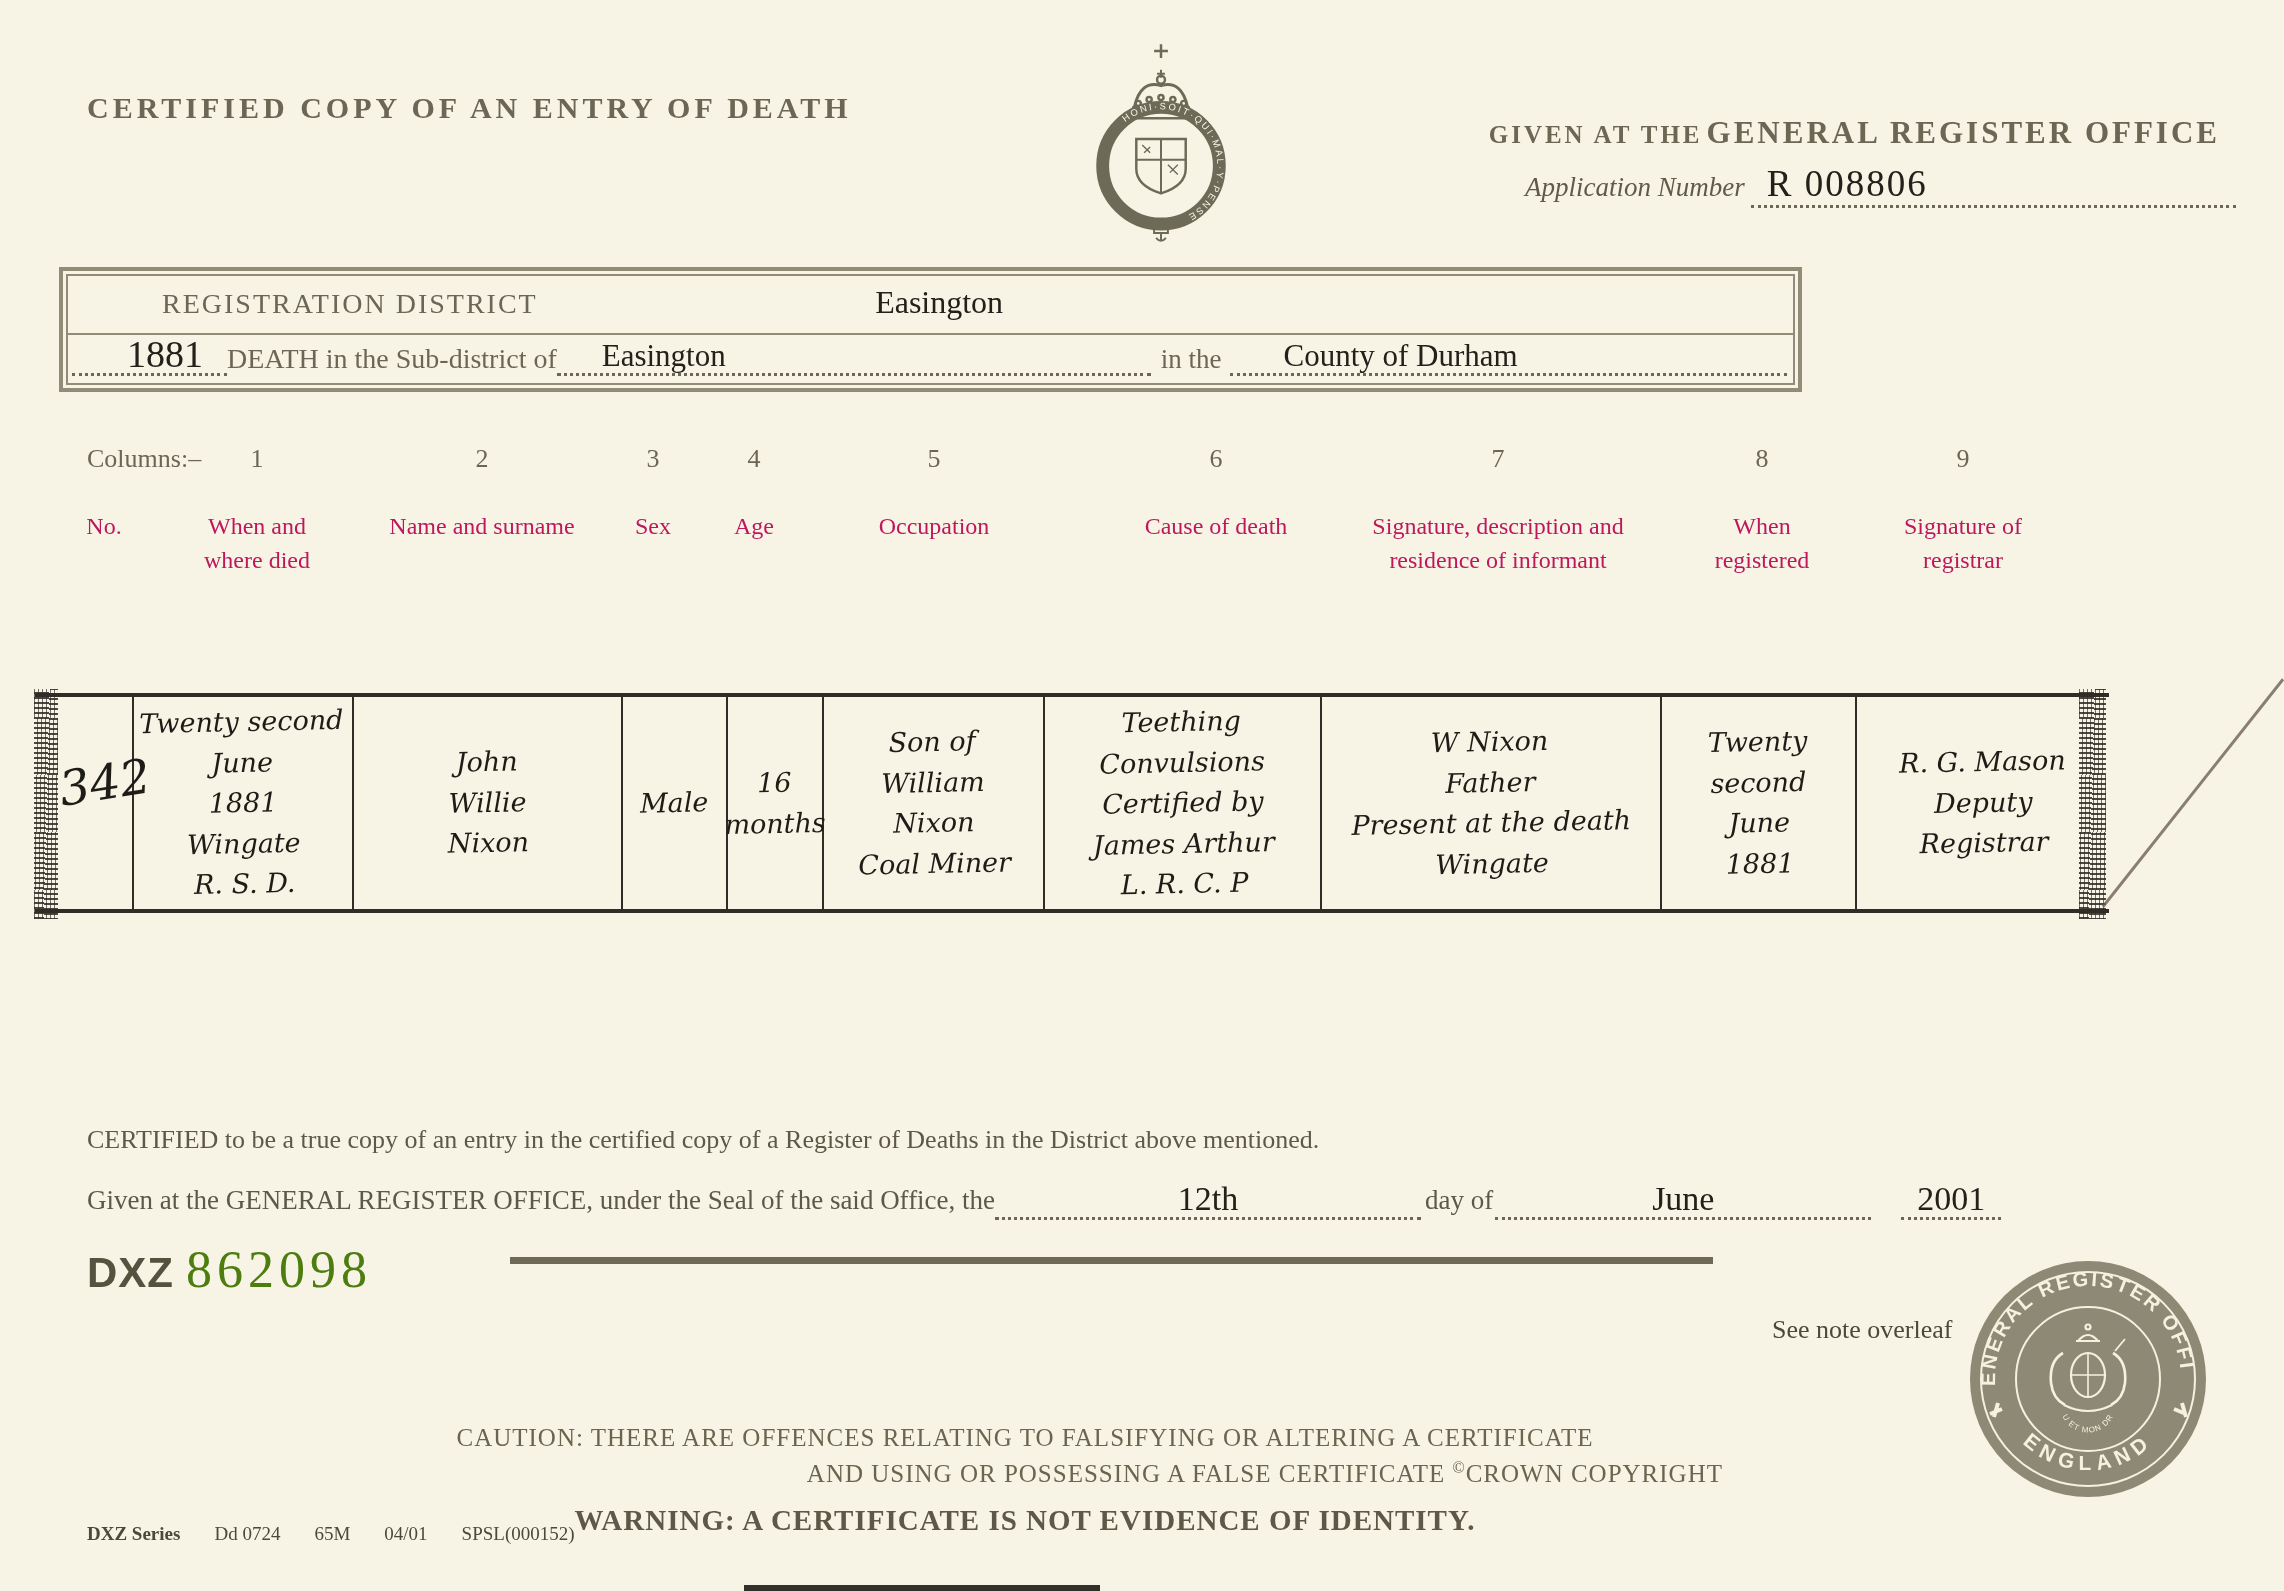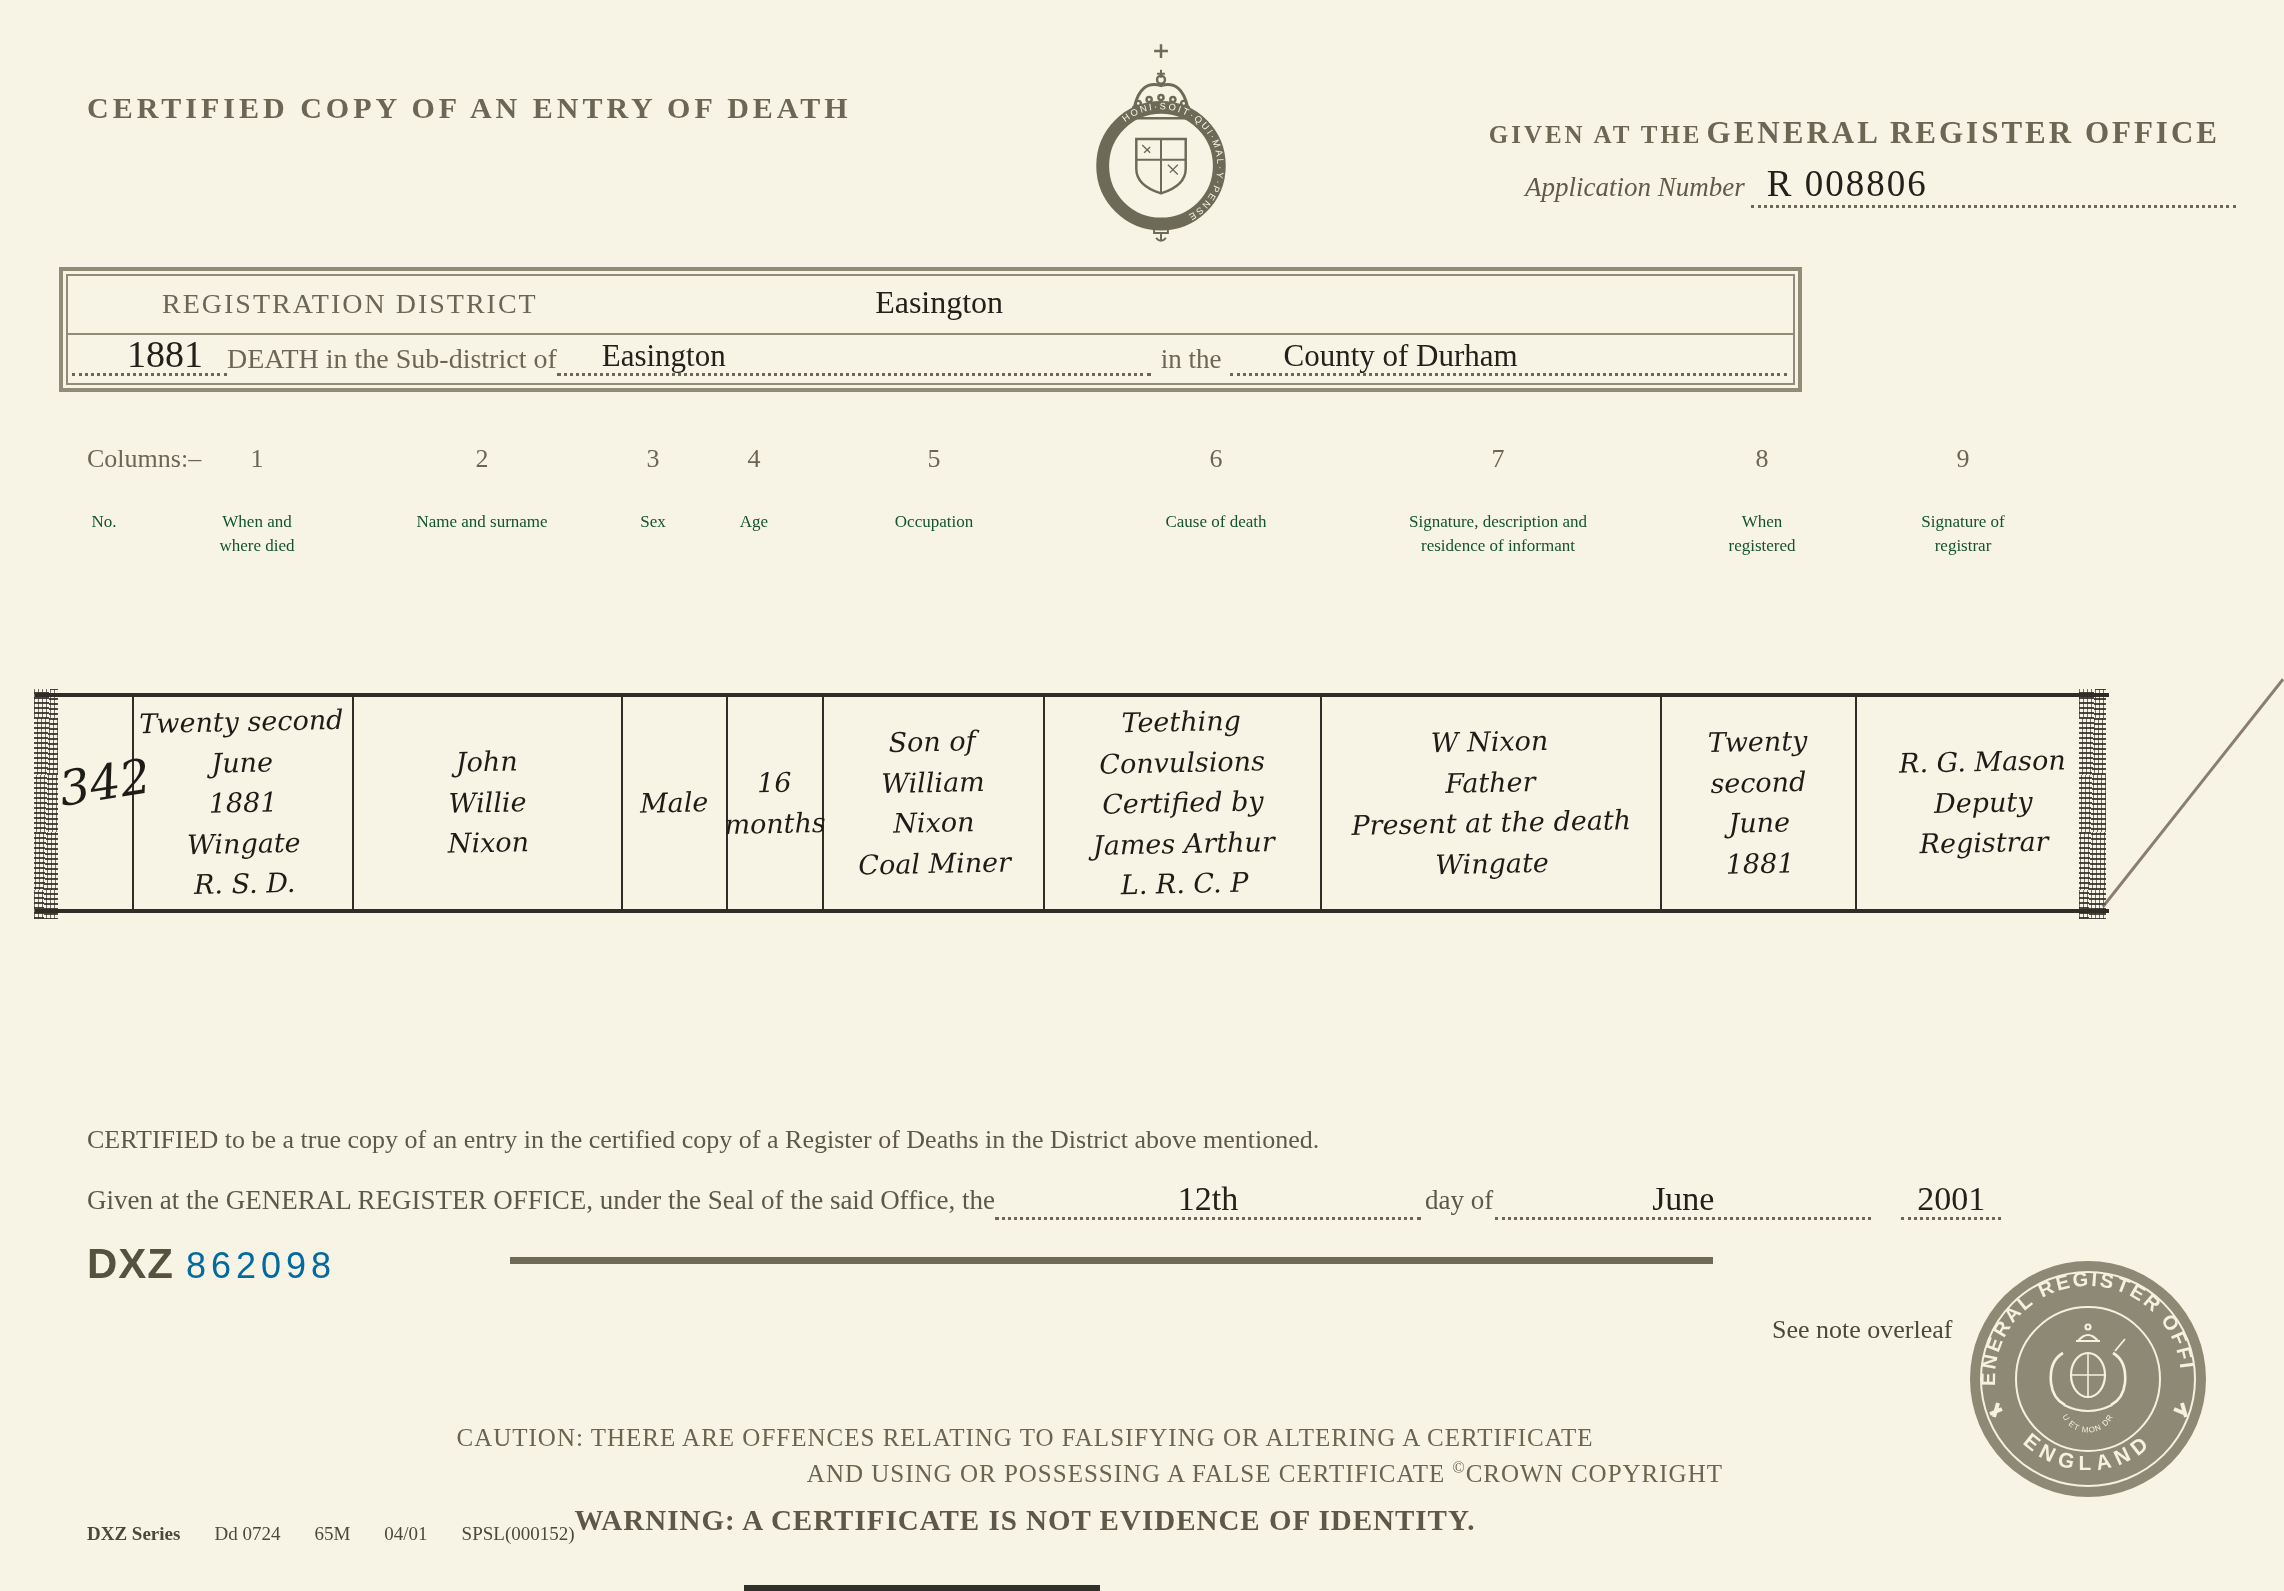--- a/index.html
+++ b/index.html
@@ -34,21 +34,21 @@
   .reg-death-label{font-size:28px;color:#6c6754;white-space:nowrap;padding-bottom:1px;}
   .reg-sub-line{width:594px;border-bottom:3px dotted #6c6754;padding-left:45px;box-sizing:border-box;}
   .reg-sub-value{font-size:31px;color:#23211a;line-height:1.1;display:inline-block;}
   .reg-inthe{font-size:27px;color:#6c6754;padding:0 8px 1px 10px;white-space:nowrap;}
   .reg-county-line{flex:1;border-bottom:3px dotted #6c6754;padding-left:54px;}
   .reg-county-value{font-size:31px;color:#23211a;line-height:1.1;display:inline-block;}
 
   
   .columns-label{position:absolute;left:87px;top:444px;font-size:26px;color:#6c6754;}
   .colnum{position:absolute;top:444px;font-size:26px;color:#6c6754;transform:translateX(-50%);}
-  .colhead{position:absolute;top:510px;font-size:17px;color:#14532d;transform:translateX(-50%);
+  .colhead{position:absolute;top:510px;font-size:24px;color:#be185d;transform:translateX(-50%);
            text-align:center;white-space:pre-line;line-height:1.4;}
 
   
   .entry-table{position:absolute;left:35px;top:693px;width:2074px;height:220px;display:grid;
                grid-template-columns:99px 220px 269px 105px 96px 221px 277px 340px 195px 252px;
                border-top:4px solid #2f2d26;border-bottom:4px solid #2f2d26;box-sizing:border-box;}
   .cell{border-right:2px solid #2f2d26;position:relative;display:flex;
         align-items:center;justify-content:center;}
   .cell:last-child{border-right:none;}
   .cell:first-child{border-right:2px solid #2f2d26;}
@@ -73,21 +73,21 @@
   .gl-val{font-size:34px;color:#23211a;line-height:1.1;display:inline-block;}
   .gl-dayof{white-space:nowrap;padding:0 2px 4px 4px;}
   .gl-year{margin-left:30px;border-bottom:3px dotted #6c6754;padding:0 16px;}
 
   .rule{position:absolute;left:510px;top:1257px;width:1203px;height:7px;background:#6f6a57;}
 
   
   .serial{position:absolute;left:87px;top:1240px;display:flex;align-items:baseline;gap:12px;}
   .serial-prefix{font-family:"Liberation Sans", sans-serif;font-weight:bold;font-size:42px;
                  color:#55523f;letter-spacing:1px;}
-  .serial-number{font-family:Liberation Sans, sans-serif;font-size:36px;color:#0369a1;letter-spacing:5px;}
+  .serial-number{font-family:Liberation Serif, serif;font-size:52px;color:#4d7c0f;letter-spacing:5px;}
   .see-note{position:absolute;left:1772px;top:1315px;font-size:26px;color:#4c4939;}
   .caution{position:absolute;left:327px;top:1424px;width:1396px;text-align:center;color:#6a654f;}
   .caution-l1{font-size:25px;letter-spacing:1px;}
   .caution-l2{font-size:25px;letter-spacing:1px;margin-top:7px;text-align:right;}
   .caution-l2 sup{font-size:16px;}
   .warning{margin-top:16px;font-size:29px;font-weight:bold;color:#5d5847;letter-spacing:1px;}
   .series{position:absolute;left:87px;top:1523px;font-size:19px;color:#4c4939;display:flex;gap:34px;align-items:baseline;}
   .series .b{font-weight:bold;}
   .bottom-mark{position:absolute;left:744px;top:1585px;width:356px;height:6px;background:#31302b;}
 

